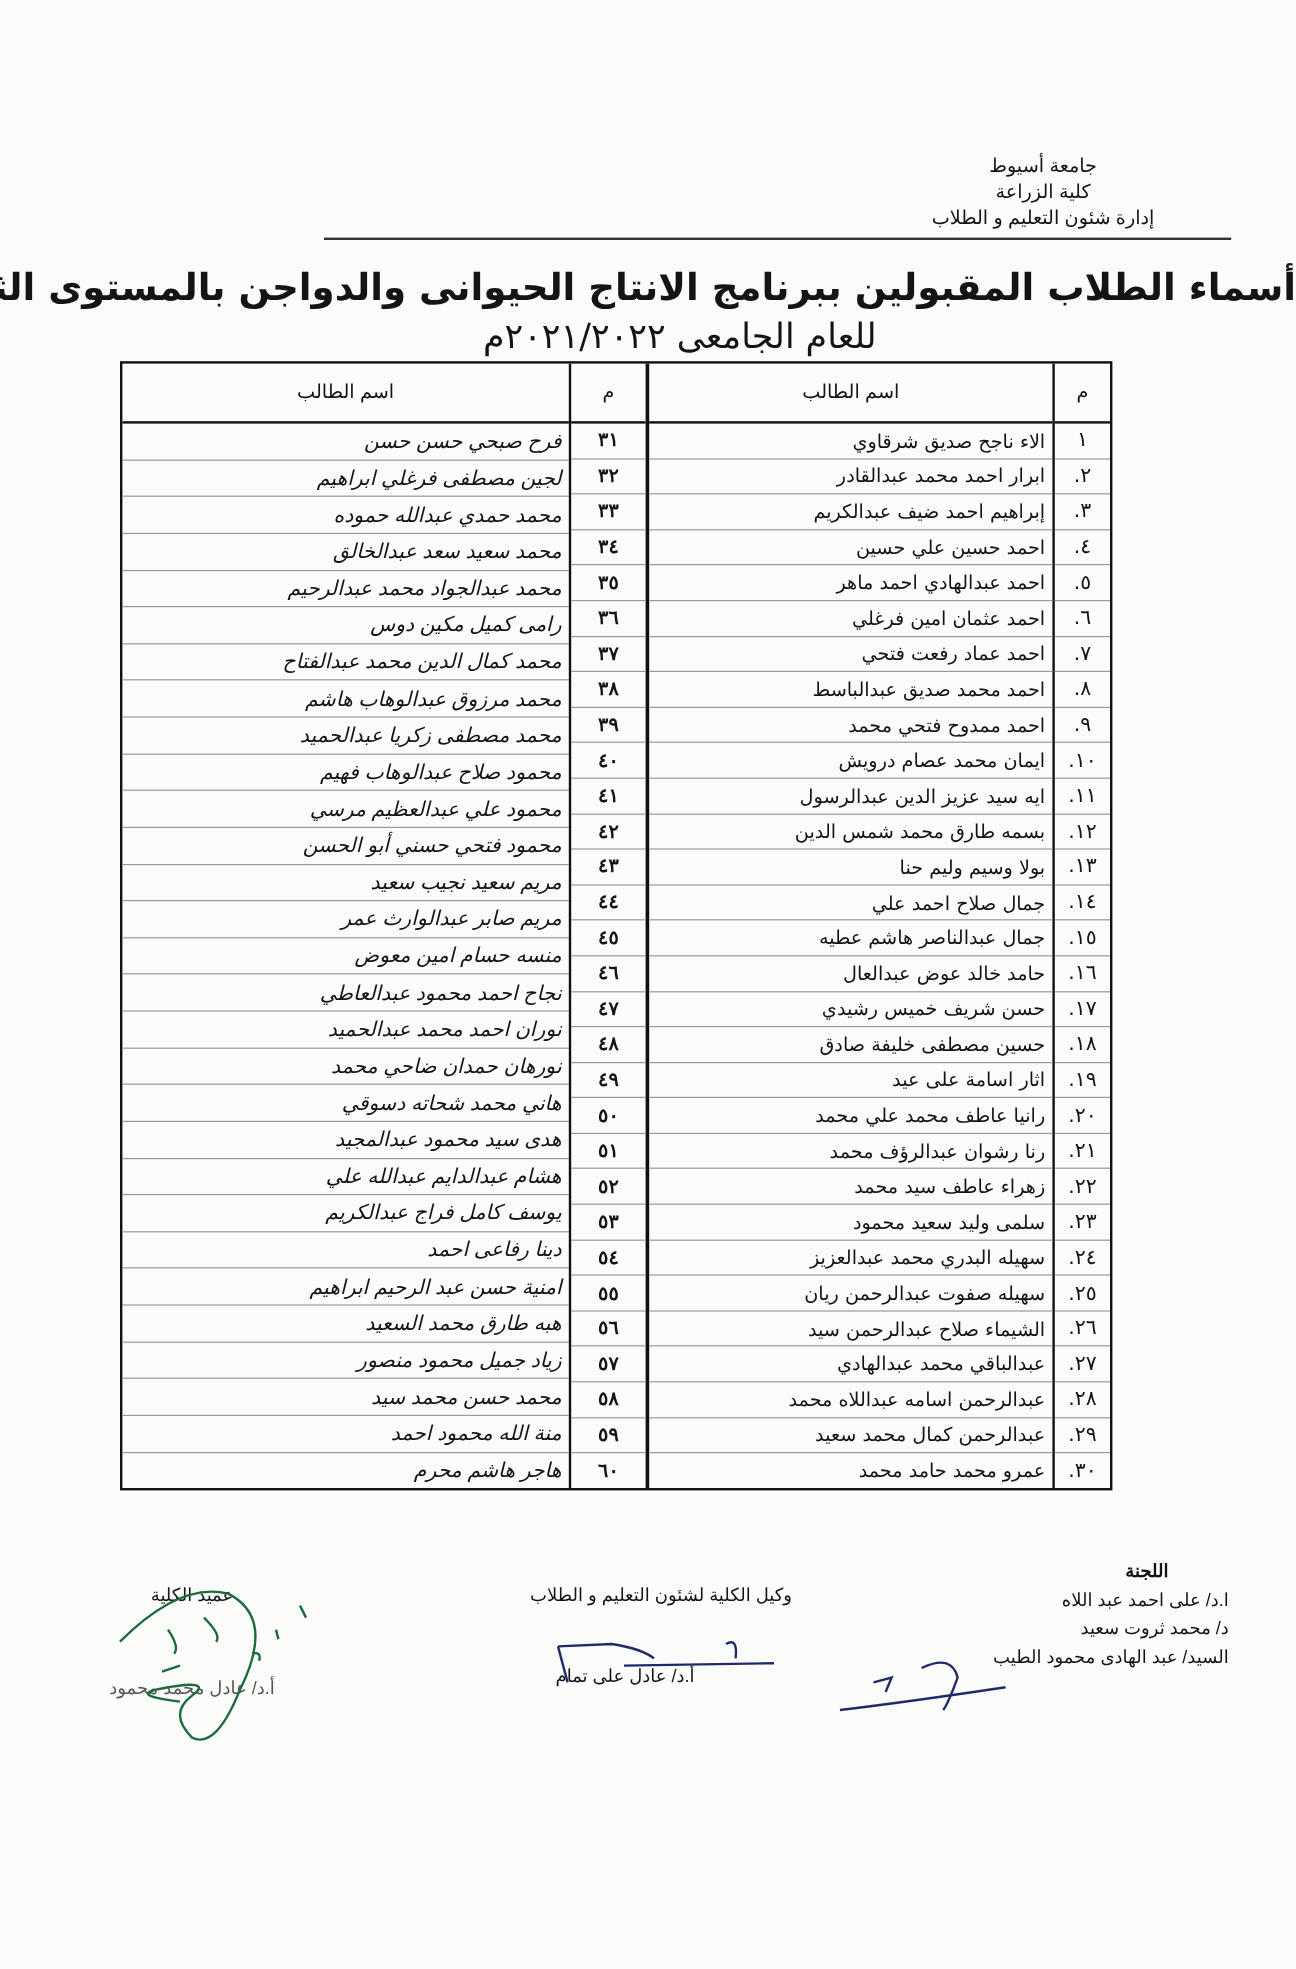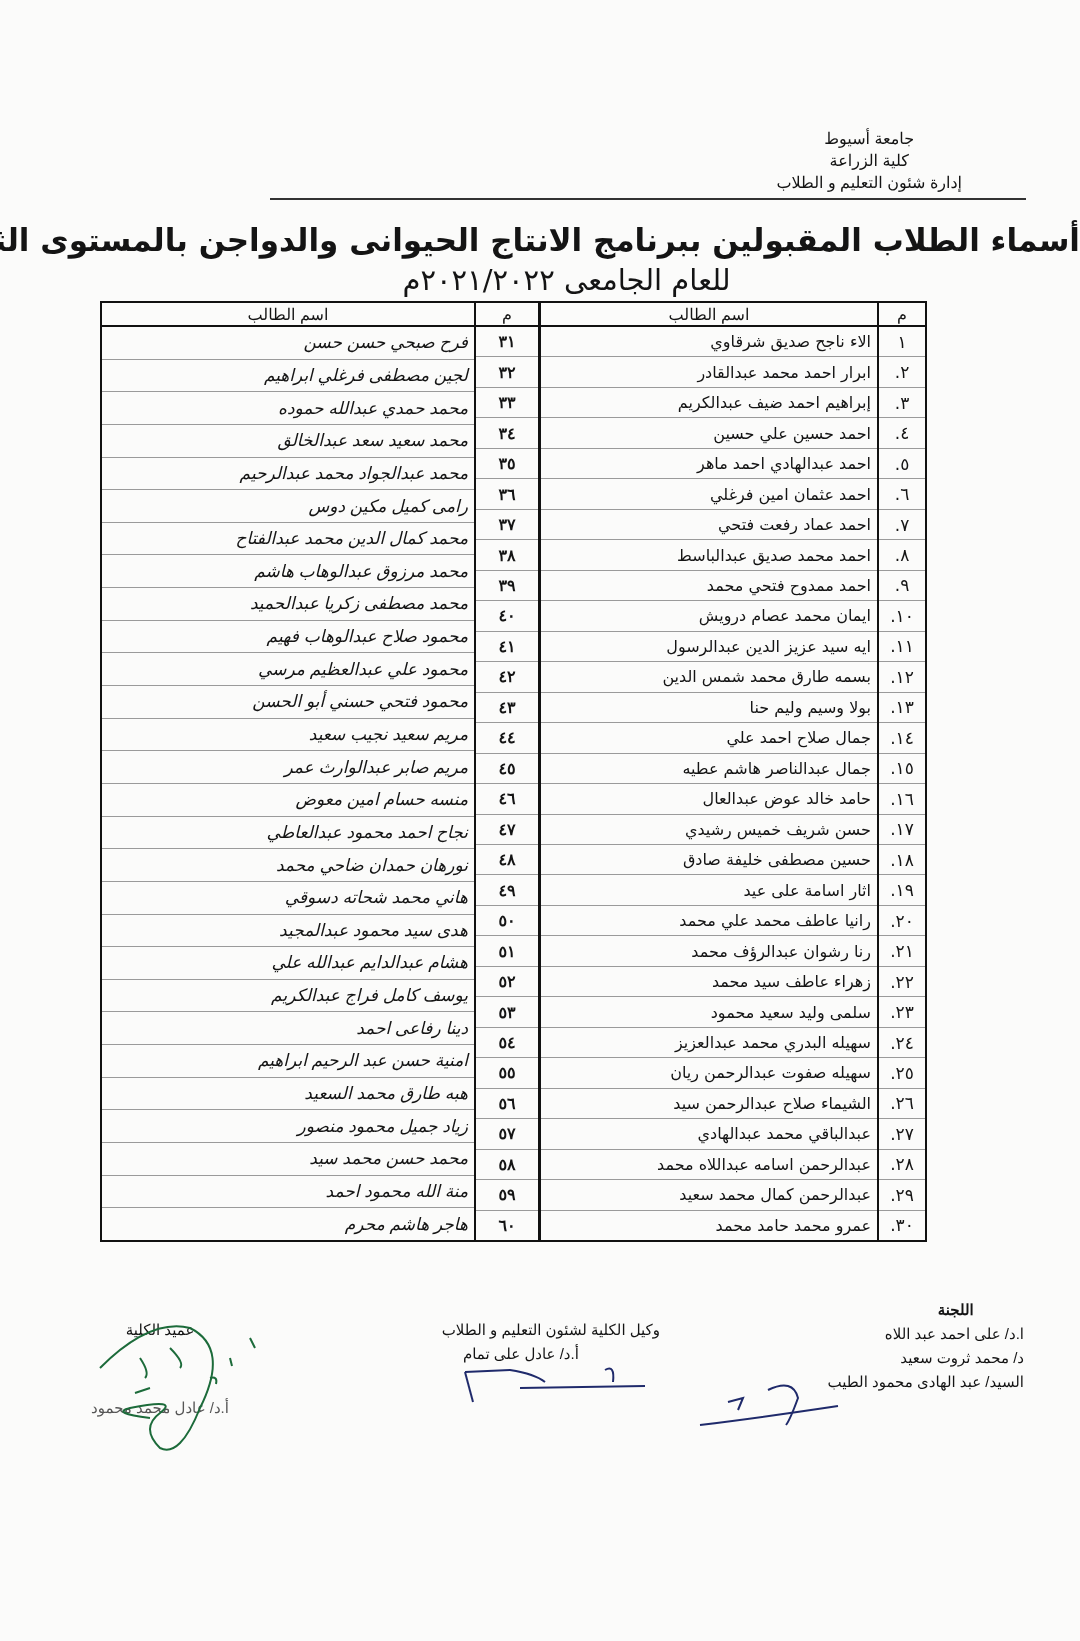--- a/index.html
+++ b/index.html
@@ -32,41 +32,41 @@
   }
   .col-group { display: flex; flex-direction: row; height: 100%; }
   .col-group.right { width: 384px; border-left: 3px solid #111; }
   .col-group.left { flex: 1; }
   .num-col, .name-col { display: flex; flex-direction: column; height: 100%; }
   .right .num-col { width: 46px; border-left: 2.5px solid #111; }
   .right .name-col { flex: 1; }
   .left .num-col { width: 62px; border-left: 2.5px solid #111; }
   .left .name-col { flex: 1; }
   .hdr {
-    height: 24px; border-bottom: 2.5px solid #111; box-sizing: border-box;
+    height: 50px; border-bottom: 2.5px solid #111; box-sizing: border-box;
     display: flex; align-items: center; justify-content: center;
     font-family: "Liberation Sans", sans-serif; font-size: 16px;
   }
   .cell {
     flex: 1; border-bottom: 1px solid #9a9a9a; box-sizing: border-box;
     display: flex; align-items: center; white-space: nowrap; overflow: hidden;
   }
   .cell:last-child { border-bottom: none; }
   .right .name-col .cell { font-size: 16px; padding-right: 6px; justify-content: flex-start; }
   .right .num-col .cell { font-size: 17px; justify-content: center; }
   .left .name-col .cell { font-size: 17px; padding-right: 6px; justify-content: flex-start; font-family: "Liberation Sans", sans-serif; font-style: italic; }
   .left .num-col .cell { font-size: 16px; justify-content: center; font-family: "Liberation Sans", sans-serif; font-weight: bold; }
   .sig {
     position: absolute; font-family: "Liberation Sans", sans-serif; font-size: 15px; line-height: 24px;
     white-space: nowrap;
   }
   .sig.committee { top: 1298px; right: 56px; text-align: right; }
   .sig.committee .ctitle { text-align: center; font-weight: bold; padding-left: 60px; }
   .sig.vice { top: 1318px; right: 420px; text-align: center; }
-  .sig.vice .vname { padding-right: 60px; }
+  .sig.vice .vname { margin-top: 44px; padding-right: 60px; }
   .sig.dean { top: 1318px; left: 40px; text-align: center; width: 240px; }
   .sig.dean .dname { margin-top: 54px; color: #555; }
   .scribble { position: absolute; }
 </style>
 </head>
 <body>
 
 <div class="header-block">
   <div>جامعة أسيوط</div>
   <div>كلية الزراعة</div>
@@ -191,20 +191,21 @@
         <div class="cell">محمد كمال الدين محمد عبدالفتاح</div>
         <div class="cell">محمد مرزوق عبدالوهاب هاشم</div>
         <div class="cell">محمد مصطفى زكريا عبدالحميد</div>
         <div class="cell">محمود صلاح عبدالوهاب فهيم</div>
         <div class="cell">محمود علي عبدالعظيم مرسي</div>
         <div class="cell">محمود فتحي حسني أبو الحسن</div>
         <div class="cell">مريم سعيد نجيب سعيد</div>
         <div class="cell">مريم صابر عبدالوارث عمر</div>
         <div class="cell">منسه حسام امين معوض</div>
         <div class="cell">نجاح احمد محمود عبدالعاطي</div>
+        <div class="cell">نوران احمد محمد عبدالحميد</div>
         <div class="cell">نورهان حمدان ضاحي محمد</div>
         <div class="cell">هاني محمد شحاته دسوقي</div>
         <div class="cell">هدى سيد محمود عبدالمجيد</div>
         <div class="cell">هشام عبدالدايم عبدالله علي</div>
         <div class="cell">يوسف كامل فراج عبدالكريم</div>
         <div class="cell">دينا رفاعى احمد</div>
         <div class="cell">امنية حسن عبد الرحيم ابراهيم</div>
         <div class="cell">هبه طارق محمد السعيد</div>
         <div class="cell">زياد جميل محمود منصور</div>
         <div class="cell">محمد حسن محمد سيد</div>

